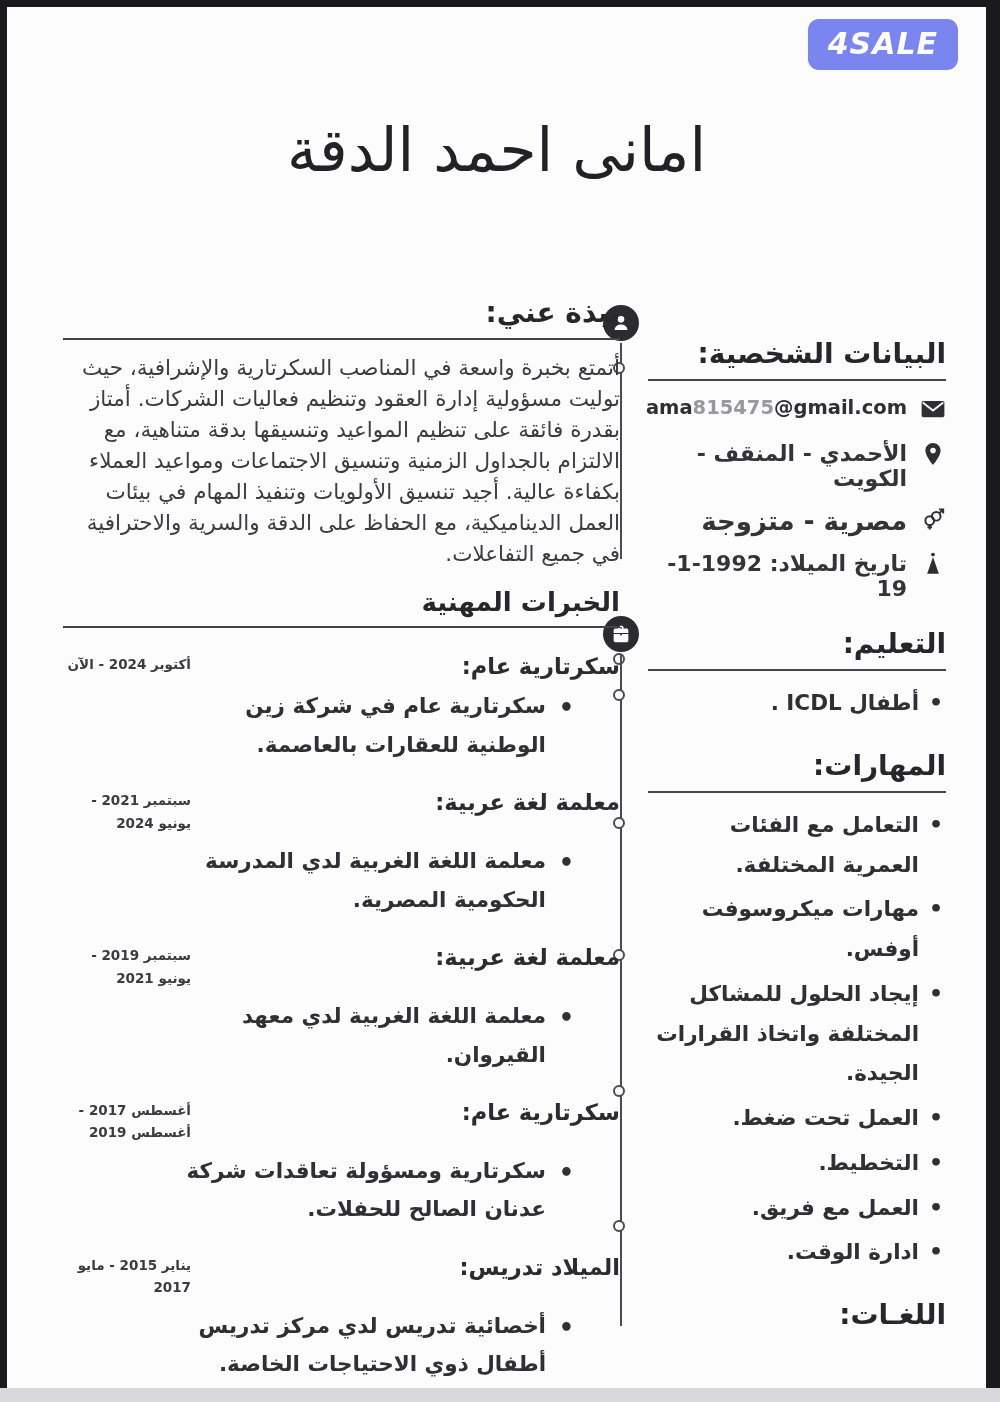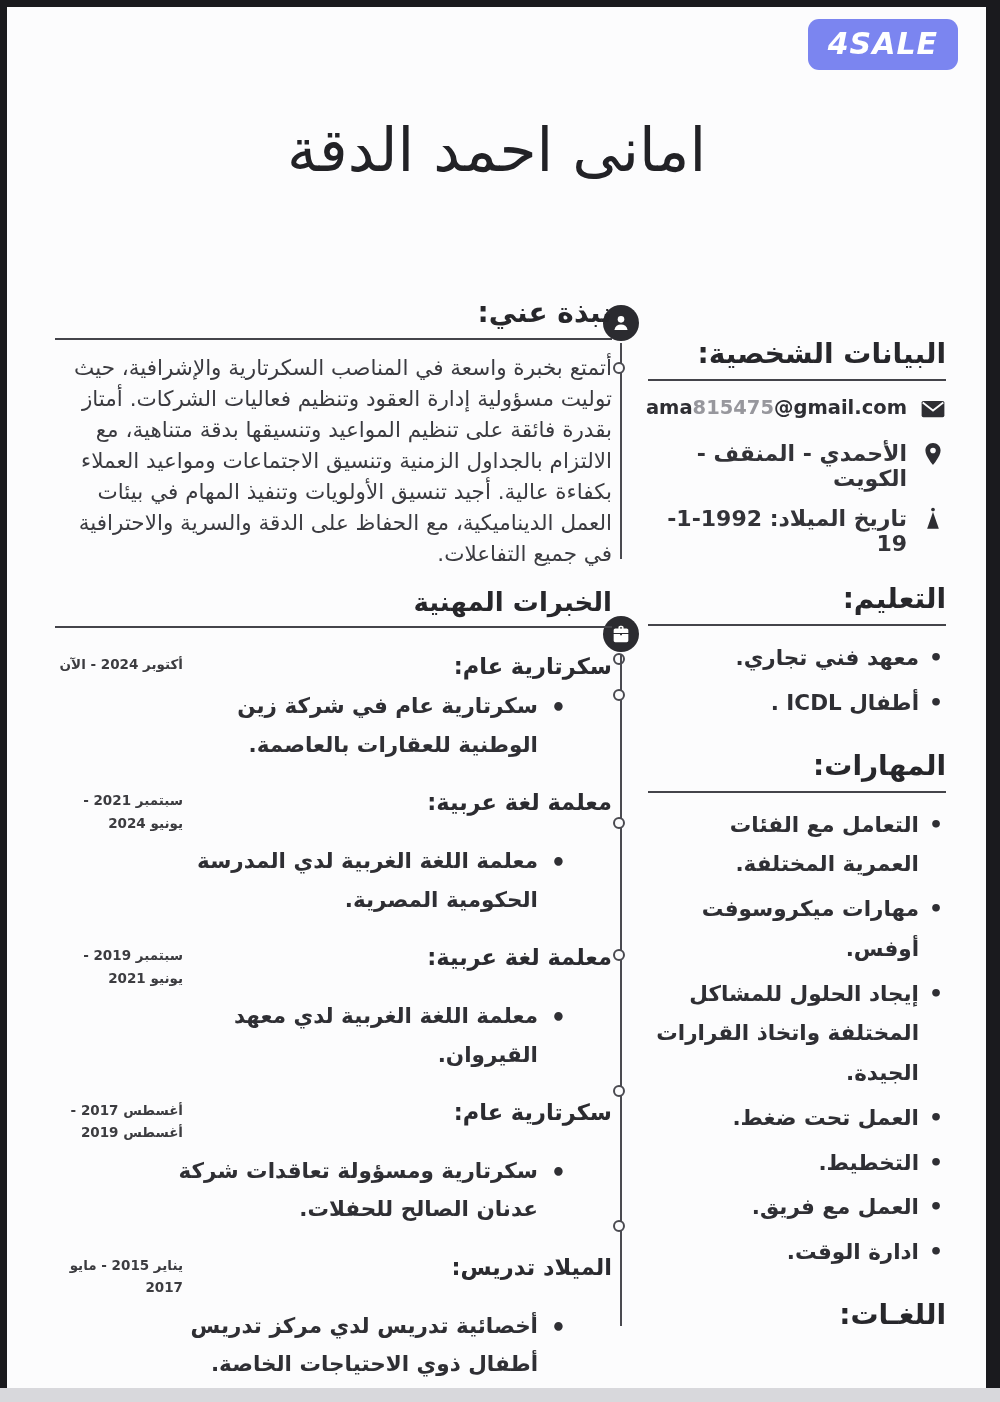--- a/index.html
+++ b/index.html
@@ -82,21 +82,21 @@
   h2 {
     font-size: 28px;
     font-weight: bold;
     color: #27272b;
   }
   .rule { height: 2px; background: #44444a; margin-top: 9px; }
 
   
   .main-col {
     position: absolute;
-    left: 48px; top: 289px;
+    left: 56px; top: 289px;
     width: 557px;
   }
   .about-text {
     margin-top: 12px;
     font-size: 21.5px;
     line-height: 31px;
     color: #3b3b40;
     text-align: right;
   }
   .exp-title { margin-top: 18px; font-size: 26px; }
@@ -280,33 +280,40 @@
     </div>
 
 
     <div class="c-row">
       <svg viewBox="0 0 24 24">
           <path fill="#2e2e33" d="M12 1.8c-3.9 0-7 3.1-7 7 0 5.2 7 13.4 7 13.4s7-8.2 7-13.4c0-3.9-3.1-7-7-7zm0 9.6a2.6 2.6 0 1 1 0-5.2 2.6 2.6 0 0 1 0 5.2z"></path>
         </svg>
       <span class="c-text">الأحمدي - المنقف - الكويت</span>
     </div>
 
+    <div class="c-row">
+      <svg viewBox="0 0 24 24" fill="none" stroke="#2e2e33" stroke-width="1.8">
+          <circle cx="9" cy="13.5" r="4"></circle>
+          <circle cx="15" cy="9.5" r="4"></circle>
+          <path d="M9 17.5v4.2M6.9 19.6h4.2M18 6.5l3.2-3.2M21.4 7V3.1h-3.9"></path>
+        </svg>
+      <span class="c-text c-big">مصرية - متزوجة</span>
+    </div>
 
     <div class="c-row">
       <svg viewBox="0 0 24 24">
           <circle cx="12" cy="3.2" r="1.7" fill="#2e2e33"></circle>
           <path d="M12 5.5 17.4 21H6.6z" fill="#2e2e33"></path>
         </svg>
       <span class="c-text">تاريخ الميلاد: 1992-1-19</span>
     </div>
 
     <h2 class="side-h">التعليم:</h2>
     <div class="rule"></div>
     <ul class="side-list">
-      <li>معهد فني تجاري.</li>
       <li>أطفال ICDL .</li>
     </ul>
 
     <h2 class="side-h">المهارات:</h2>
     <div class="rule"></div>
     <ul class="side-list">
       <li>التعامل مع الفئات العمرية المختلفة.</li>
       <li>مهارات ميكروسوفت أوفس.</li>
       <li>إيجاد الحلول للمشاكل المختلفة واتخاذ القرارات الجيدة.</li>
       <li>العمل تحت ضغط.</li>

